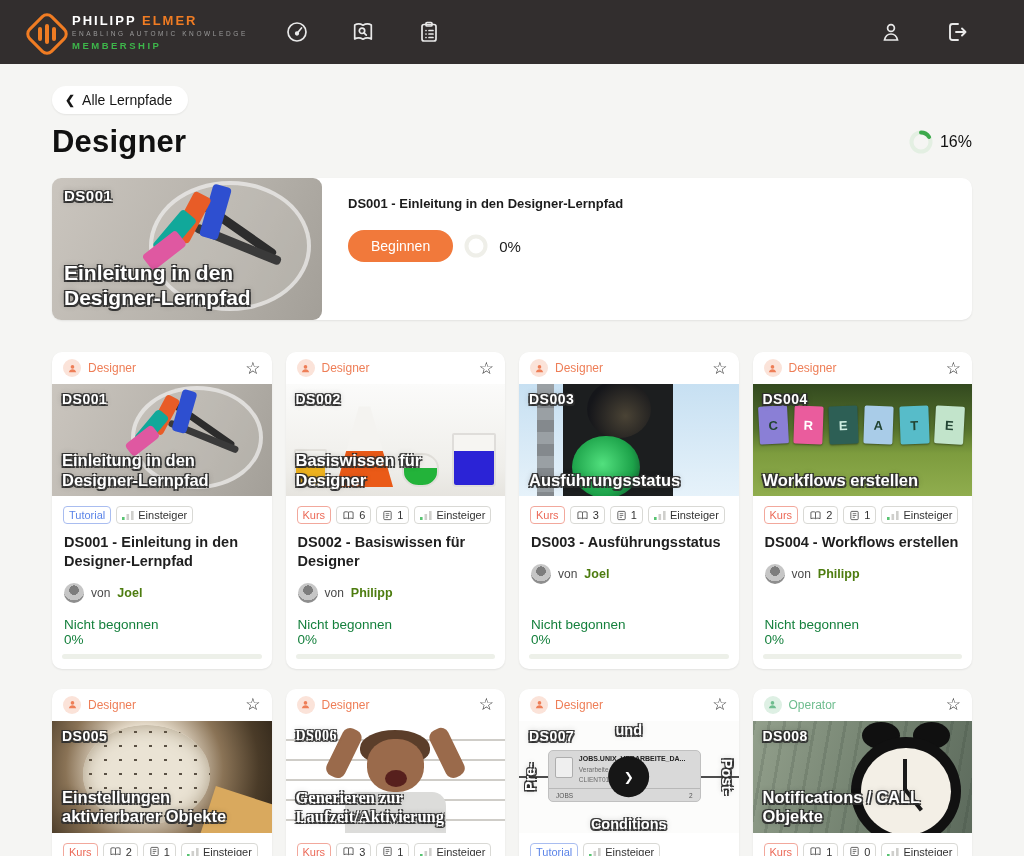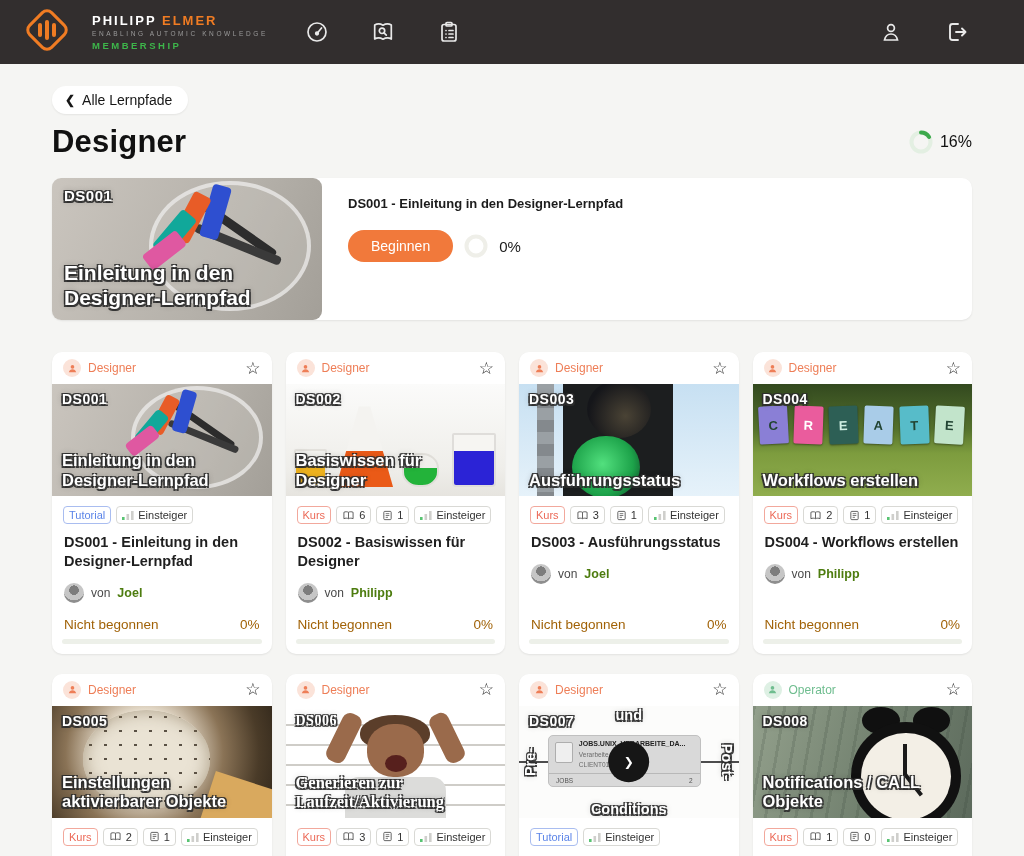--- a/index.html
+++ b/index.html
@@ -1,21 +1,21 @@
 <!DOCTYPE html>
 <html><head>
 <meta charset="utf-8">
 <style>
   * { box-sizing: border-box; margin: 0; padding: 0; }
   html,body { width:1024px; height:856px; overflow:hidden; }
   body { background:#f5f5f3; font-family:"Liberation Sans", sans-serif; color:#1d1d1d; position:relative; }
 
   
   .nav { height:64px; background:#322e2e; display:flex; align-items:center; padding:0 30px; }
-  .brand { display:flex; align-items:flex-start; gap:28px; }
+  .brand { display:flex; align-items:flex-end; gap:8px; }
   .logo-diamond { width:34px; height:34px; border:3px solid #f07c23; border-radius:8px; transform:rotate(45deg); display:flex; align-items:center; justify-content:center; }
   .logo-bars { transform:rotate(-45deg); display:flex; gap:3px; align-items:center; }
   .logo-bars i { display:block; width:4px; background:#f07c23; border-radius:2px; }
   .lb1{height:14px} .lb2{height:20px} .lb3{height:14px}
   .brand-text { line-height:1.2; }
   .brand-l1 { font-size:13px; font-weight:bold; letter-spacing:2px; color:#fff; }
   .brand-l1 b { color:#f07c23; }
   .brand-l2 { font-size:6.5px; letter-spacing:2.6px; color:#9a9a9a; margin-top:1px; }
   .brand-l3 { font-size:9.5px; font-weight:bold; letter-spacing:2.5px; color:#3db54a; margin-top:2px; }
   .nav-icons { display:flex; gap:40px; margin-left:36px; color:#e9e9e9; }
@@ -64,21 +64,21 @@
   .chip { display:inline-flex; align-items:center; gap:4px; border:1px solid #d9d9d5; border-radius:4px; padding:2px 5px; font-size:11px; color:#333; background:#fff; white-space:nowrap; }
   .chip svg { flex:none; }
   .chip.red { border-color:#f2a89c; color:#ec6a58; }
   .chip.blue { border-color:#a9bdf0; color:#5c85e8; }
   .ctitle { font-size:14.5px; font-weight:bold; color:#1f1f1f; line-height:1.3; margin:9px 12px 0; cursor:pointer; }
   .ctitle.underlined { text-decoration:underline; }
   .author { display:flex; align-items:center; gap:7px; margin:12px 12px 0; font-size:12px; color:#4a4a4a; }
   .av { width:20px; height:20px; border-radius:50%; flex:none;
     background:radial-gradient(circle at 50% 36%, #7d7d7d 0 29%, #c6c6c6 30% 62%, #8e8e8e 63%); }
   .author b { color:#4d7c0f; font-size:12.5px; }
-  .cfoot { margin-top:auto; display:flex; justify-content:space-between; padding:14px 12px 6px; font-size:13.5px; color:#a16207; }
+  .cfoot { margin-top:auto; display:flex; justify-content:space-between; padding:14px 12px 6px; font-size:13.5px; color:#15803d;flex-direction:column; }
   .pbar { height:5px; border-radius:3px; background:#edf0e9; margin:1px 10px 10px; }
 
   .art-shape { position:absolute; }
 
   
   .art-ds001 { background:linear-gradient(115deg,#cac5be,#b5b1aa 60%,#a39f98); }
   .ds1-jar { right:4%; top:2%; width:60%; height:92%; border-radius:50%; border:4px solid rgba(240,240,238,.7); background:rgba(212,209,202,.3); }
   .ds1-p1 { left:57%; top:5%; width:7%; height:38%; border-radius:4px; background:#2e4fd0; transform:rotate(16deg); }
   .ds1-p2 { left:48%; top:10%; width:7%; height:36%; border-radius:4px; background:#e85c27; transform:rotate(28deg); }
   .ds1-p3 { left:42%; top:22%; width:7%; height:34%; border-radius:4px; background:#11a89a; transform:rotate(40deg); }

